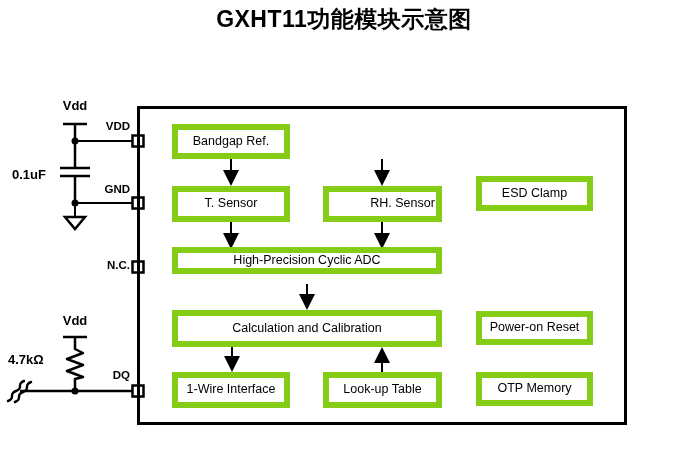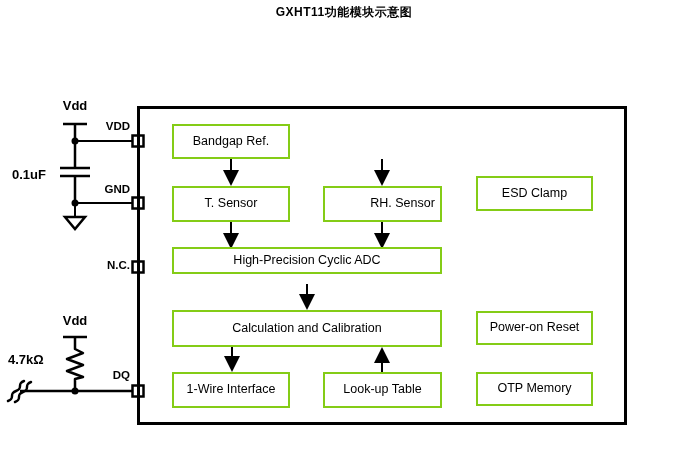--- a/index.html
+++ b/index.html
@@ -3,28 +3,28 @@
 <meta charset="utf-8">
 <style>
   html,body{margin:0;padding:0;background:#fff;}
   .stage{
     position:relative;width:688px;height:454px;background:#ffffff;
     font-family:"Liberation Sans","DejaVu Sans",sans-serif;color:#000;
     overflow:hidden;
   }
   .title{
     position:absolute;left:0;top:4px;width:688px;text-align:center;
-    font-size:12px;font-weight:700;letter-spacing:0.5px;
+    font-size:23px;font-weight:700;letter-spacing:0.5px;
   }
   .chip{
     position:absolute;left:137px;top:106px;width:490px;height:319px;
     border:3px solid #000;box-sizing:border-box;background:transparent;
   }
   .blk{
-    position:absolute;border:2px solid #84cc16;box-sizing:border-box;background:#fff;
+    position:absolute;border:6px solid #84cc16;box-sizing:border-box;background:#fff;
     display:flex;align-items:center;justify-content:center;
     font-size:12.5px;line-height:1.1;text-align:center;white-space:nowrap;
   }
   .b-bandgap{left:172px;top:124px;width:118px;height:35px;}
   .b-humicap{left:323px;top:124px;width:119px;height:35px;}
   .b-ldo{left:476px;top:124px;width:117px;height:35px;}
   .b-tsensor{left:172px;top:186px;width:118px;height:36px;}
   .b-rhsensor{left:323px;top:186px;width:119px;height:36px;padding-left:40px;}
   .b-esd{left:476px;top:176px;width:117px;height:35px;}
   .b-adc{left:172px;top:247px;width:270px;height:27px;}

